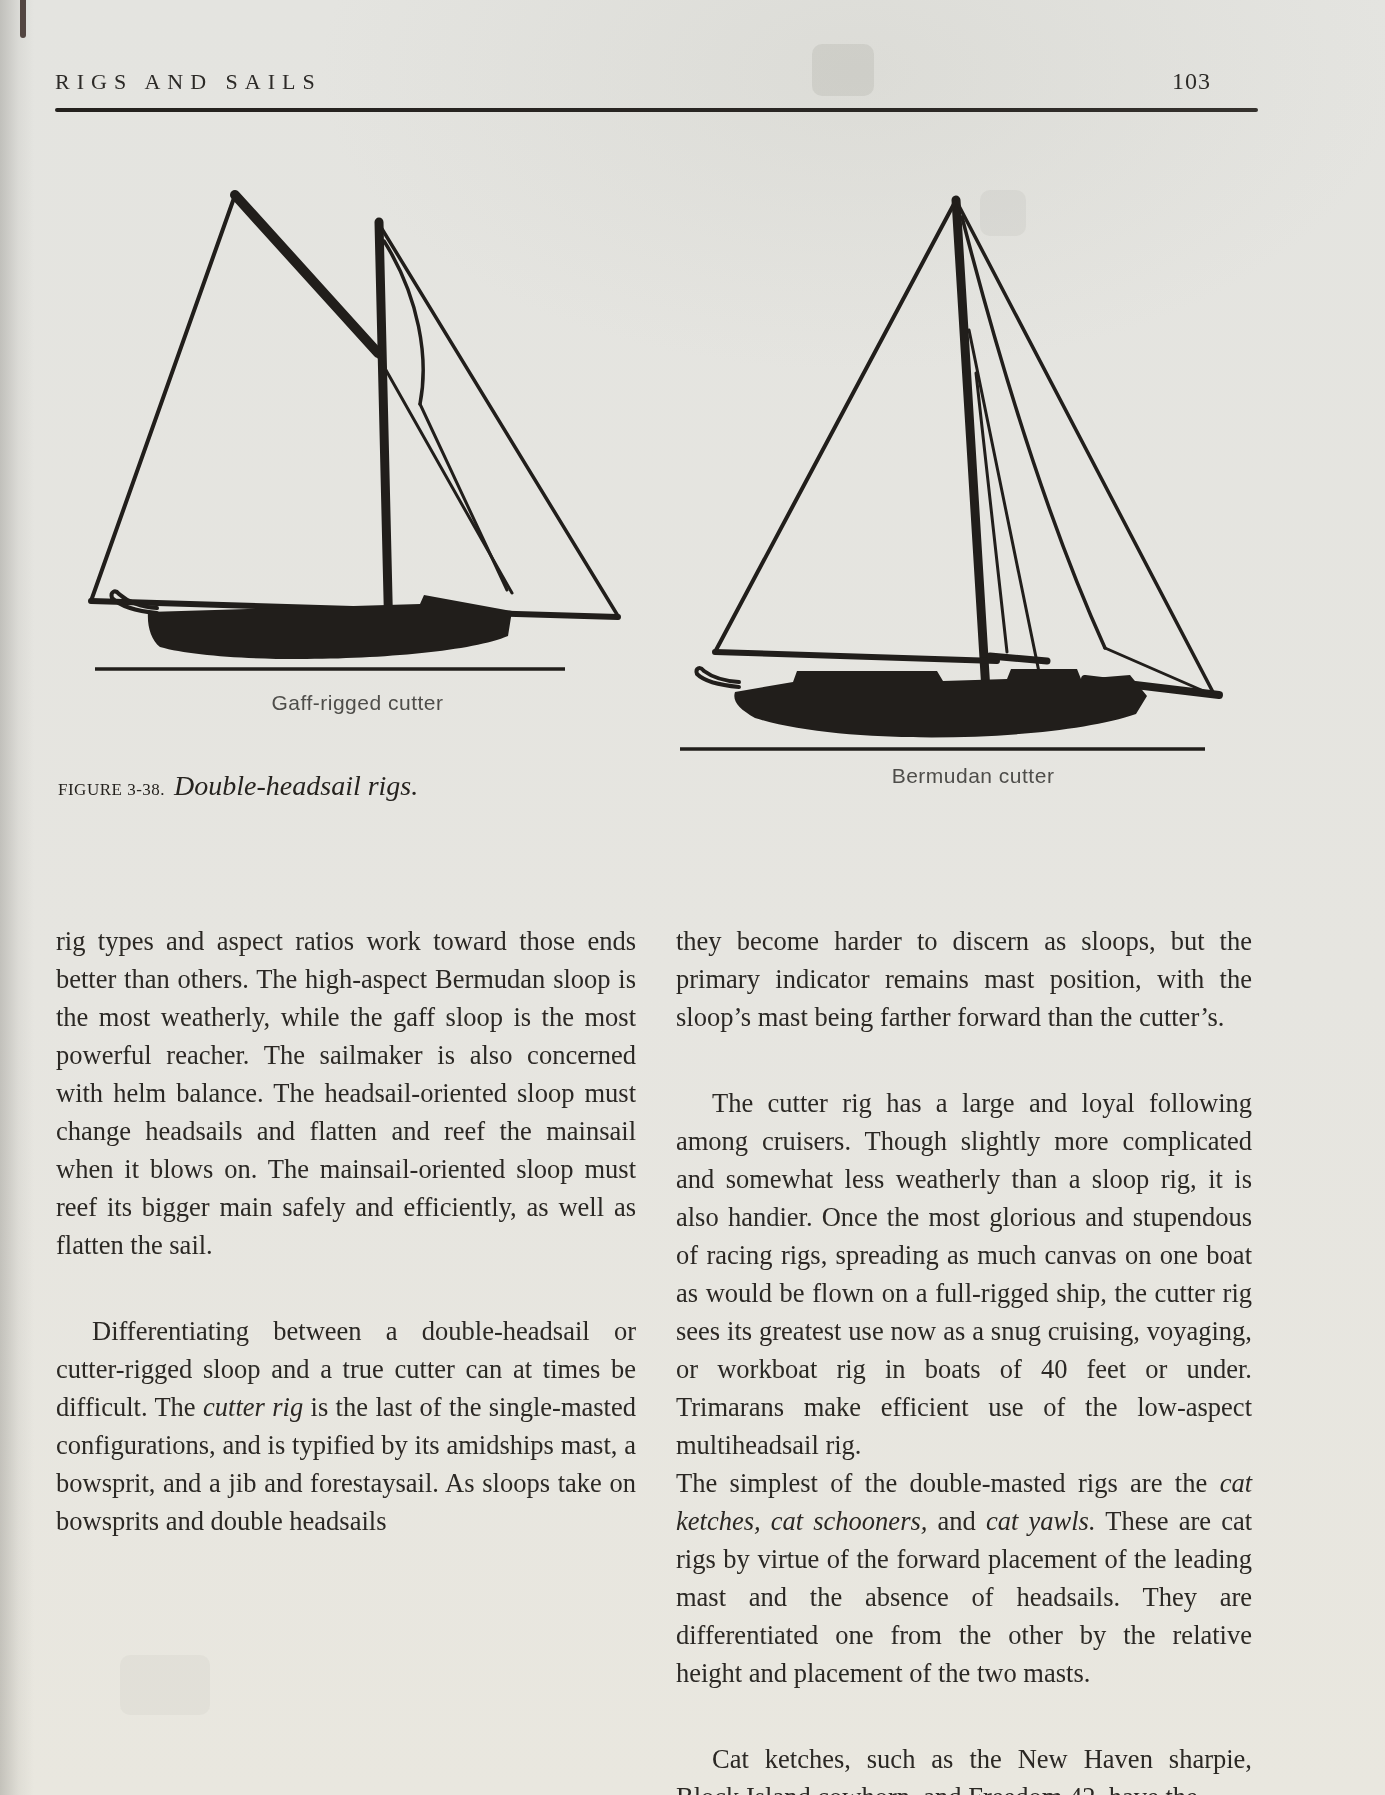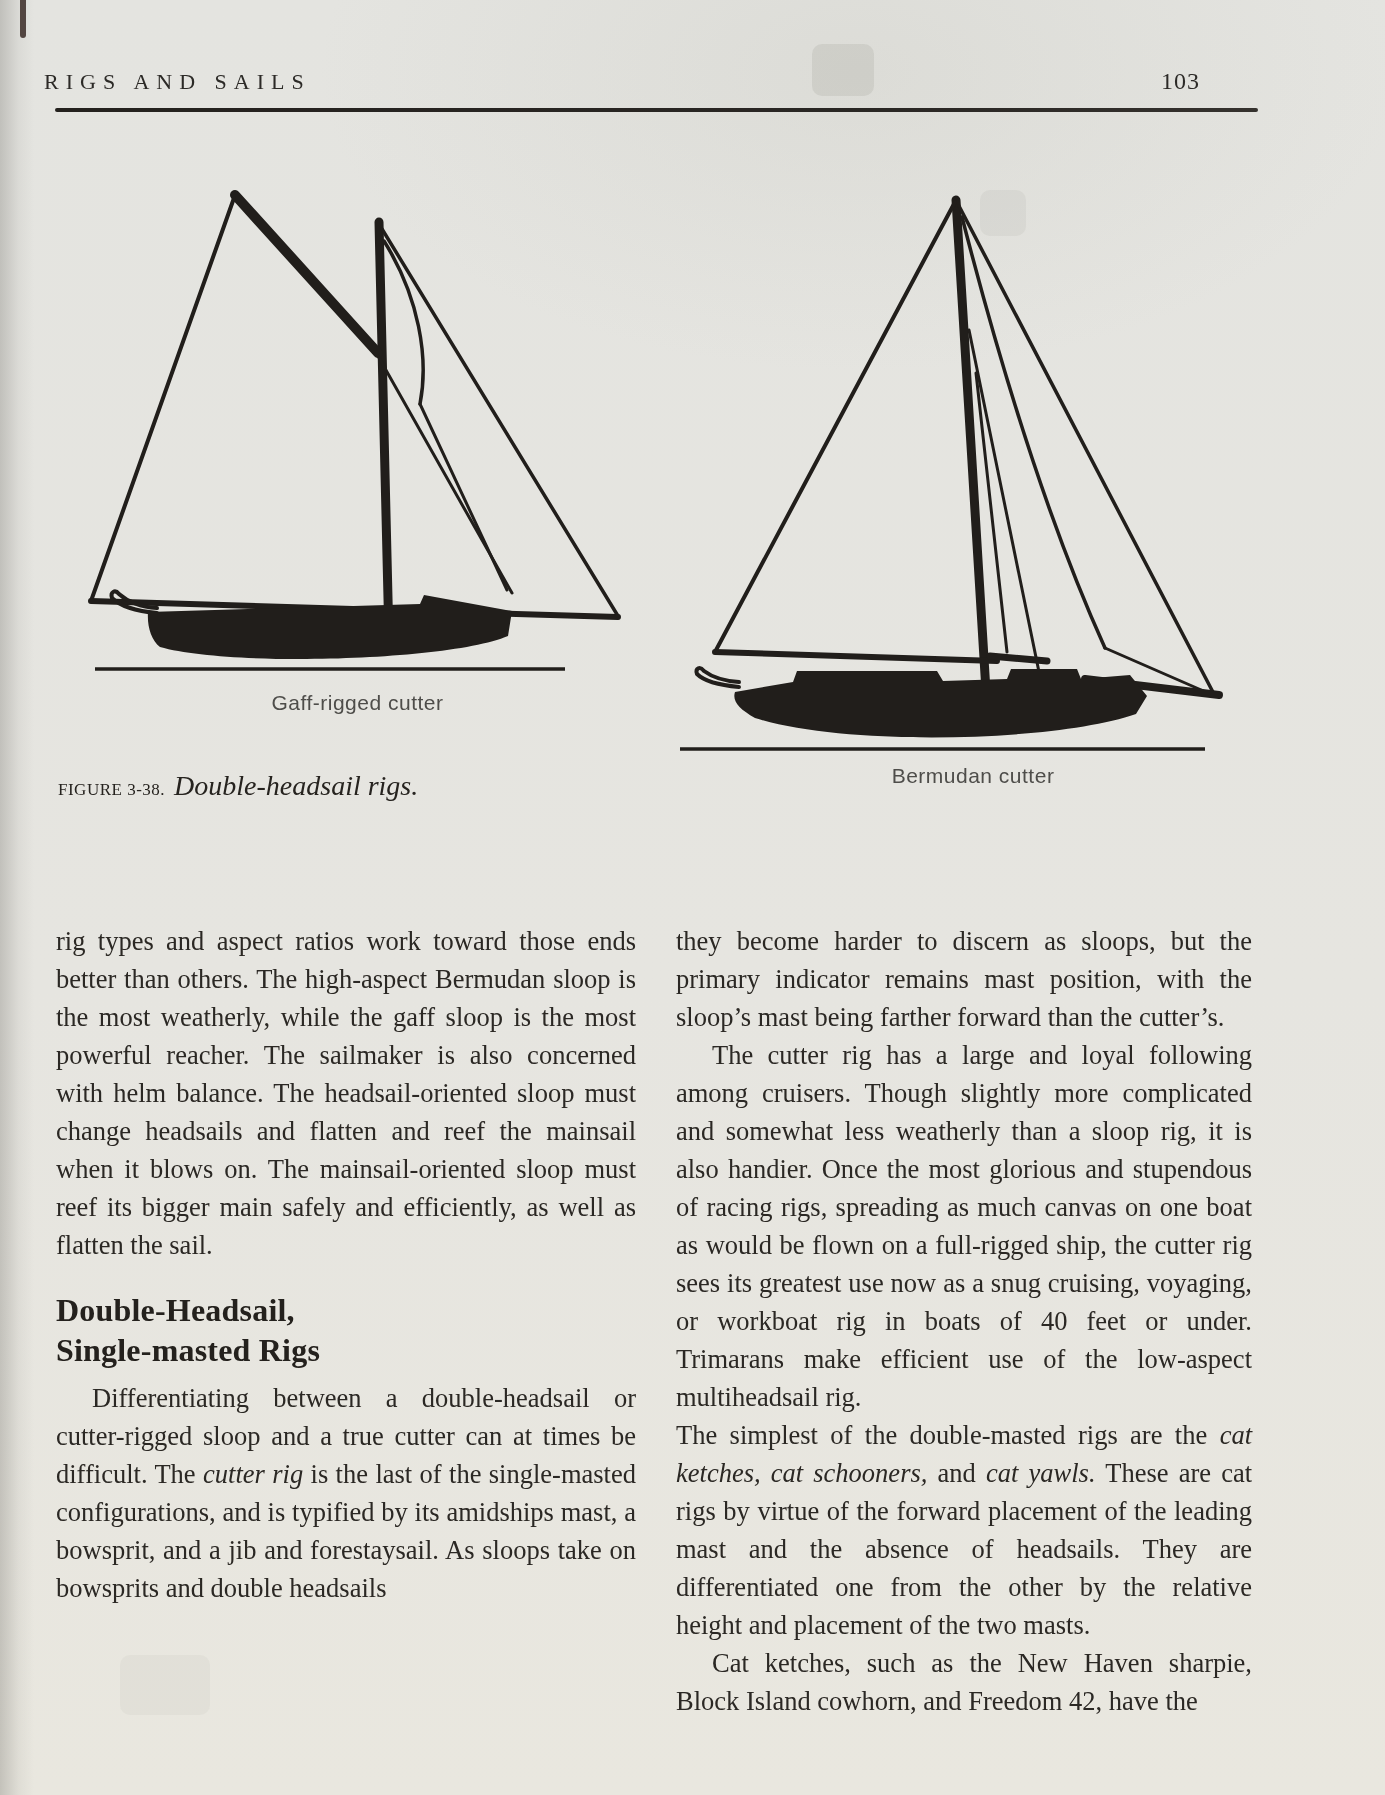--- a/index.html
+++ b/index.html
@@ -23,21 +23,21 @@
     position:absolute;left:20px;top:0;width:6px;height:38px;
     background:#443531;border-radius:0 0 3px 3px;opacity:.9;
   }
   .blob{position:absolute;border-radius:10px;}
   .blob1{left:812px;top:44px;width:62px;height:52px;background:rgba(160,158,150,.22);}
   .blob2{left:980px;top:190px;width:46px;height:46px;background:rgba(165,163,155,.14);}
   .blob3{left:120px;top:1655px;width:90px;height:60px;background:rgba(170,168,158,.10);}
 
   
   .running-head{
-    position:absolute;left:44px;top:68px;width:1200px;
+    position:absolute;left:55px;top:68px;width:1200px;
     display:flex;justify-content:space-between;align-items:baseline;
     color:#2c2a27;
     gap:20px;
   }
   .head-title{
     font-size:22px;letter-spacing:7px;font-weight:400;
   }
   .page-number{
     font-size:24px;font-weight:400;padding-right:44px;letter-spacing:1px;
   }
@@ -65,21 +65,21 @@
 
   
   .col{
     position:absolute;top:922px;
     font-size:26.5px;line-height:38px;color:#2b2824;
     text-align:justify;
   }
   .col-left{left:56px;width:580px;}
   .col-right{left:676px;width:576px;}
   .col p{margin:0;}
-  .col p.indent{text-indent:36px;}
+  .col p.indent{text-indent:36px;margin-top:48px;}
   .col em{font-style:italic;}
   h2.section-heading{
     margin:26px 0 9px 0;
     font-size:32px;line-height:40px;font-weight:700;color:#24211d;
     text-align:left;letter-spacing:.2px;
   }
   h2.section-heading .hl{display:block;}
   svg .ink{stroke:#211e1b;fill:none;}
 </style>
 </head>
@@ -160,24 +160,20 @@
 
   <div class="fig-sublabel label-left">Gaff-rigged cutter</div>
   <div class="fig-sublabel label-right">Bermudan cutter</div>
 
   <div class="fig-caption">
     <span class="cap-label">FIGURE 3-38.</span><span class="cap-title">Double-headsail rigs.</span>
   </div>
 
   <div class="col col-left">
     <p>rig types and aspect ratios work toward those ends better than others. The high-aspect Bermudan sloop is the most weatherly, while the gaff sloop is the most powerful reacher. The sailmaker is also concerned with helm balance. The headsail-oriented sloop must change headsails and flatten and reef the mainsail when it blows on. The mainsail-oriented sloop must reef its bigger main safely and efficiently, as well as flatten the sail.</p>
-    <h2 class="section-heading">
-      <span class="hl">Double-Headsail,</span>
-      <span class="hl">Single-masted Rigs</span>
-    </h2>
     <p class="indent">Differentiating between a double-headsail or cutter-rigged sloop and a true cutter can at times be difficult. The <em>cutter rig</em> is the last of the single-masted configurations, and is typified by its amidships mast, a bowsprit, and a jib and forestaysail. As sloops take on bowsprits and double headsails</p>
   </div>
 
   <div class="col col-right">
     <p>they become harder to discern as sloops, but the primary indicator remains mast position, with the sloop’s mast being farther forward than the cutter’s.</p>
     <p class="indent">The cutter rig has a large and loyal following among cruisers. Though slightly more complicated and somewhat less weatherly than a sloop rig, it is also handier. Once the most glorious and stupendous of racing rigs, spreading as much canvas on one boat as would be flown on a full-rigged ship, the cutter rig sees its greatest use now as a snug cruising, voyaging, or workboat rig in boats of 40 feet or under. Trimarans make efficient use of the low-aspect multiheadsail rig.</p>
     <p>The simplest of the double-masted rigs are the <em>cat ketches, cat schooners,</em> and <em>cat yawls.</em> These are cat rigs by virtue of the forward placement of the leading mast and the absence of headsails. They are differentiated one from the other by the relative height and placement of the two masts.</p>
     <p class="indent">Cat ketches, such as the New Haven sharpie, Block Island cowhorn, and Freedom 42, have the</p>
   </div>
 </div>

